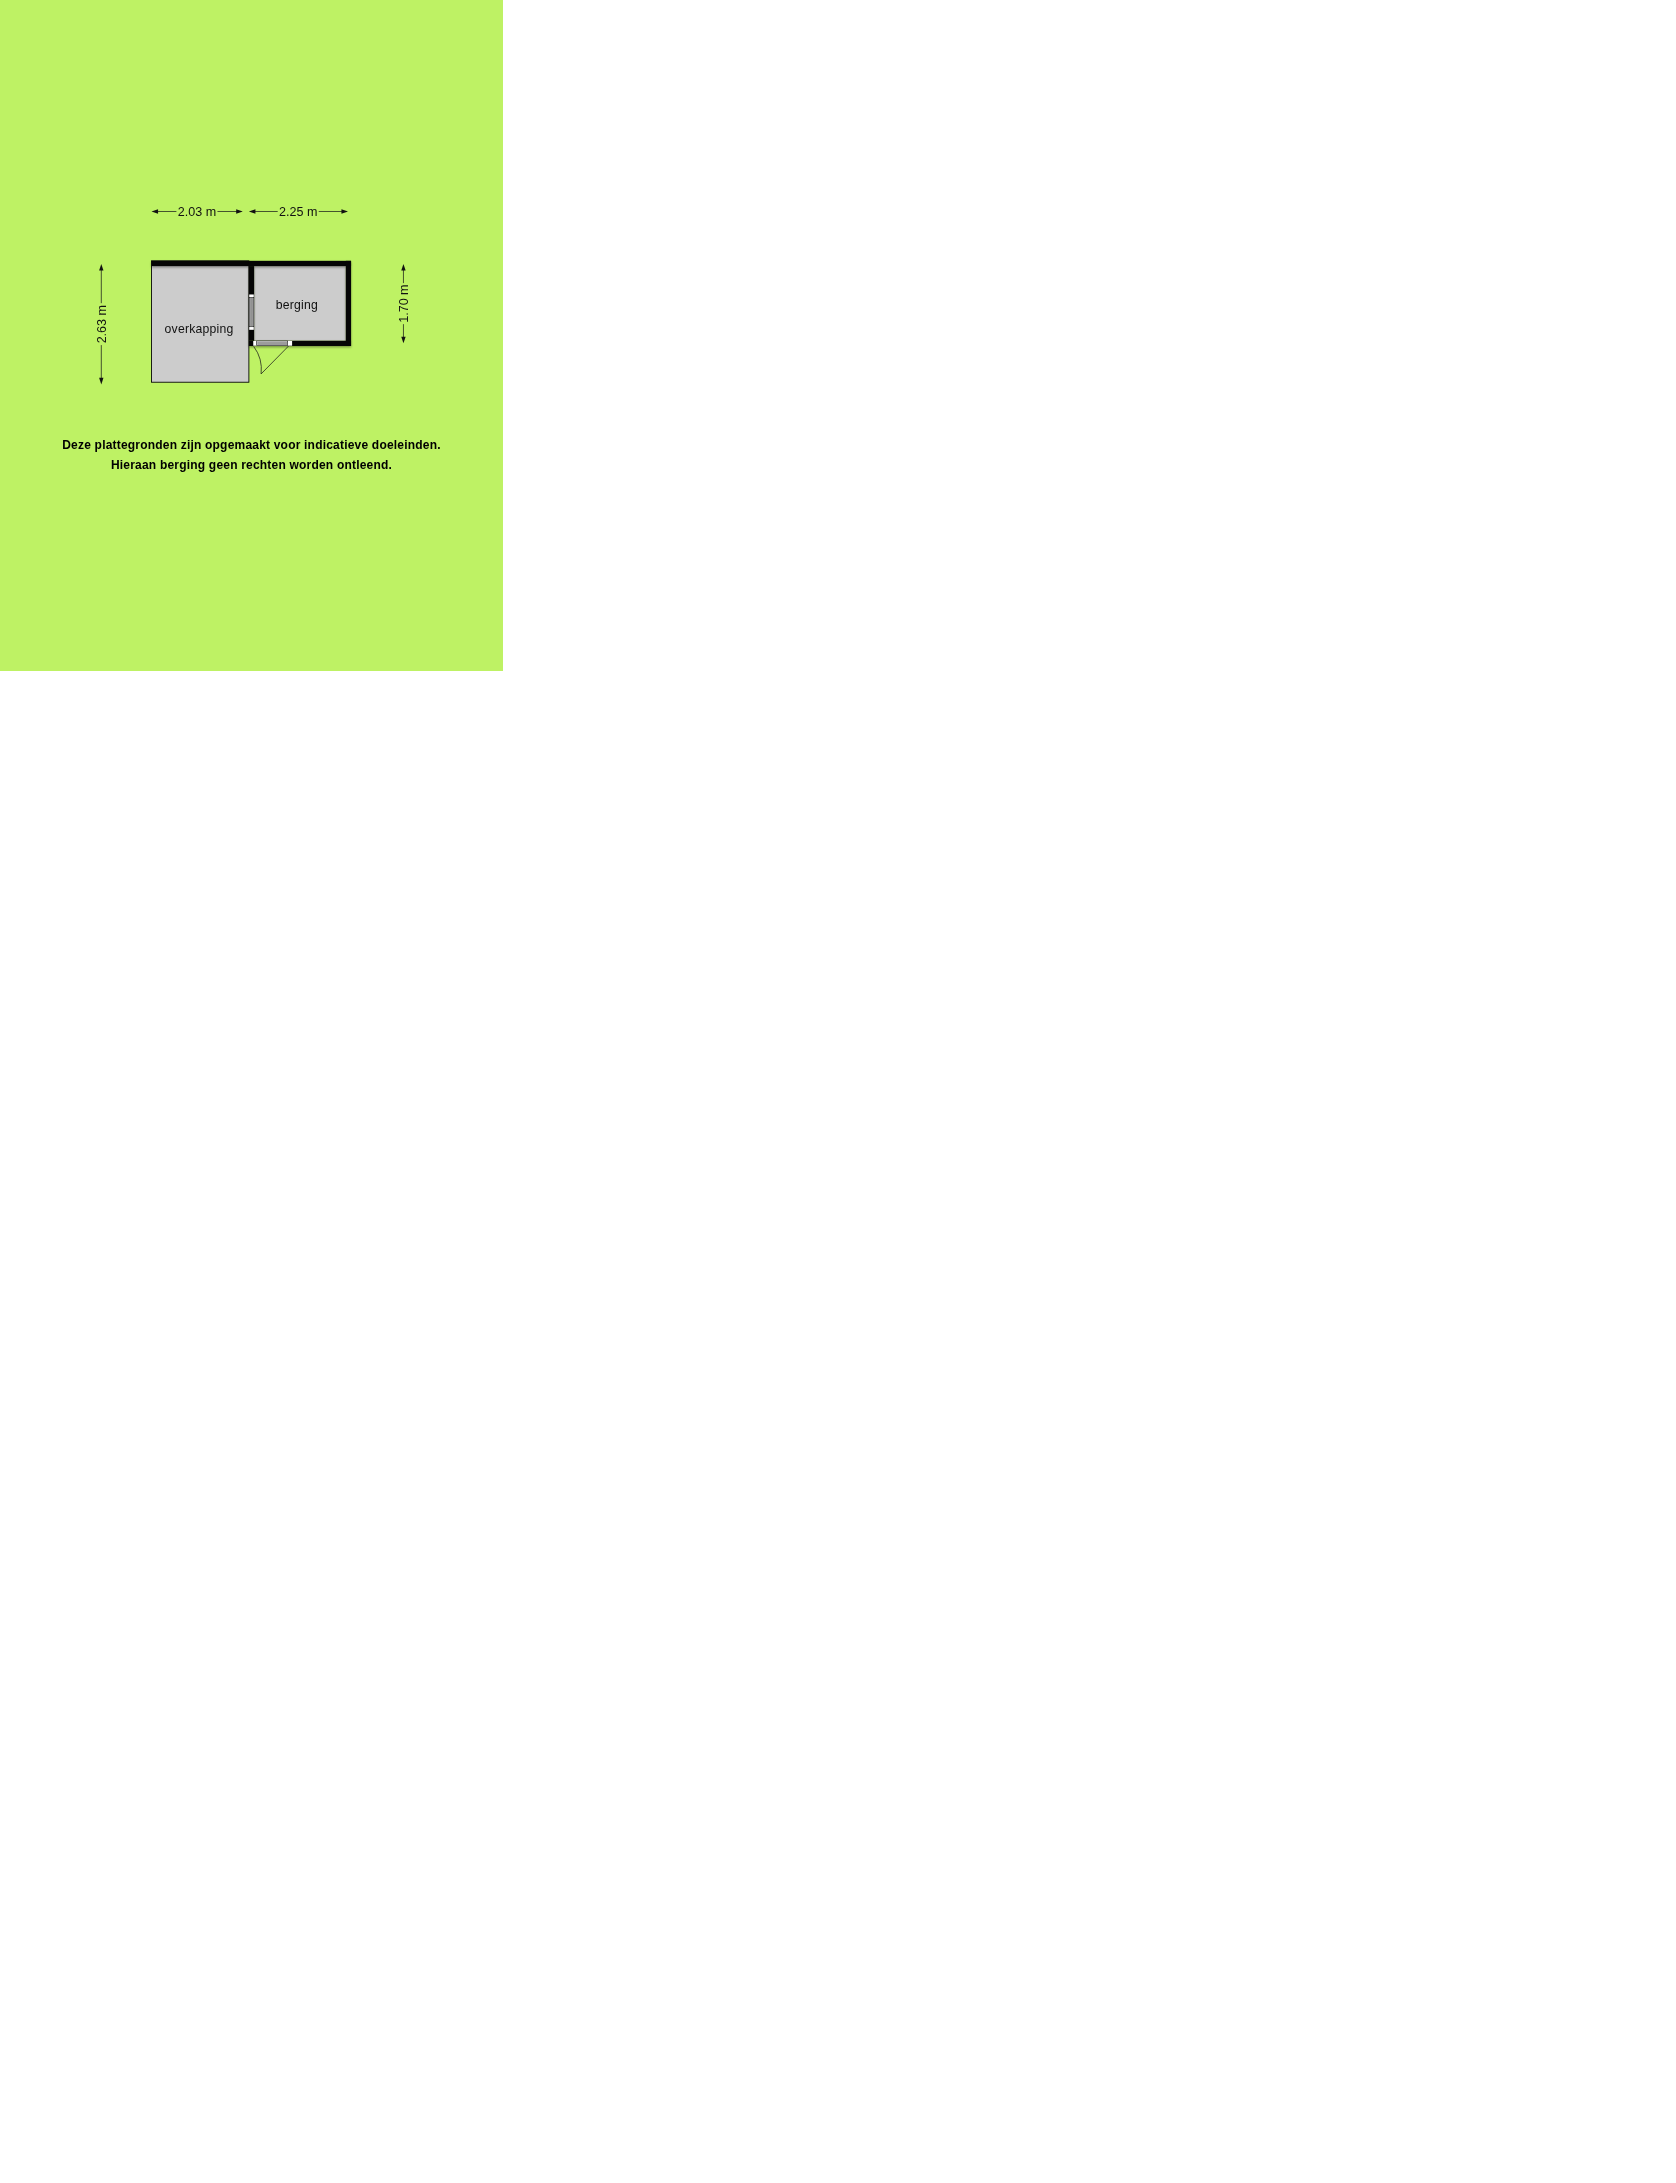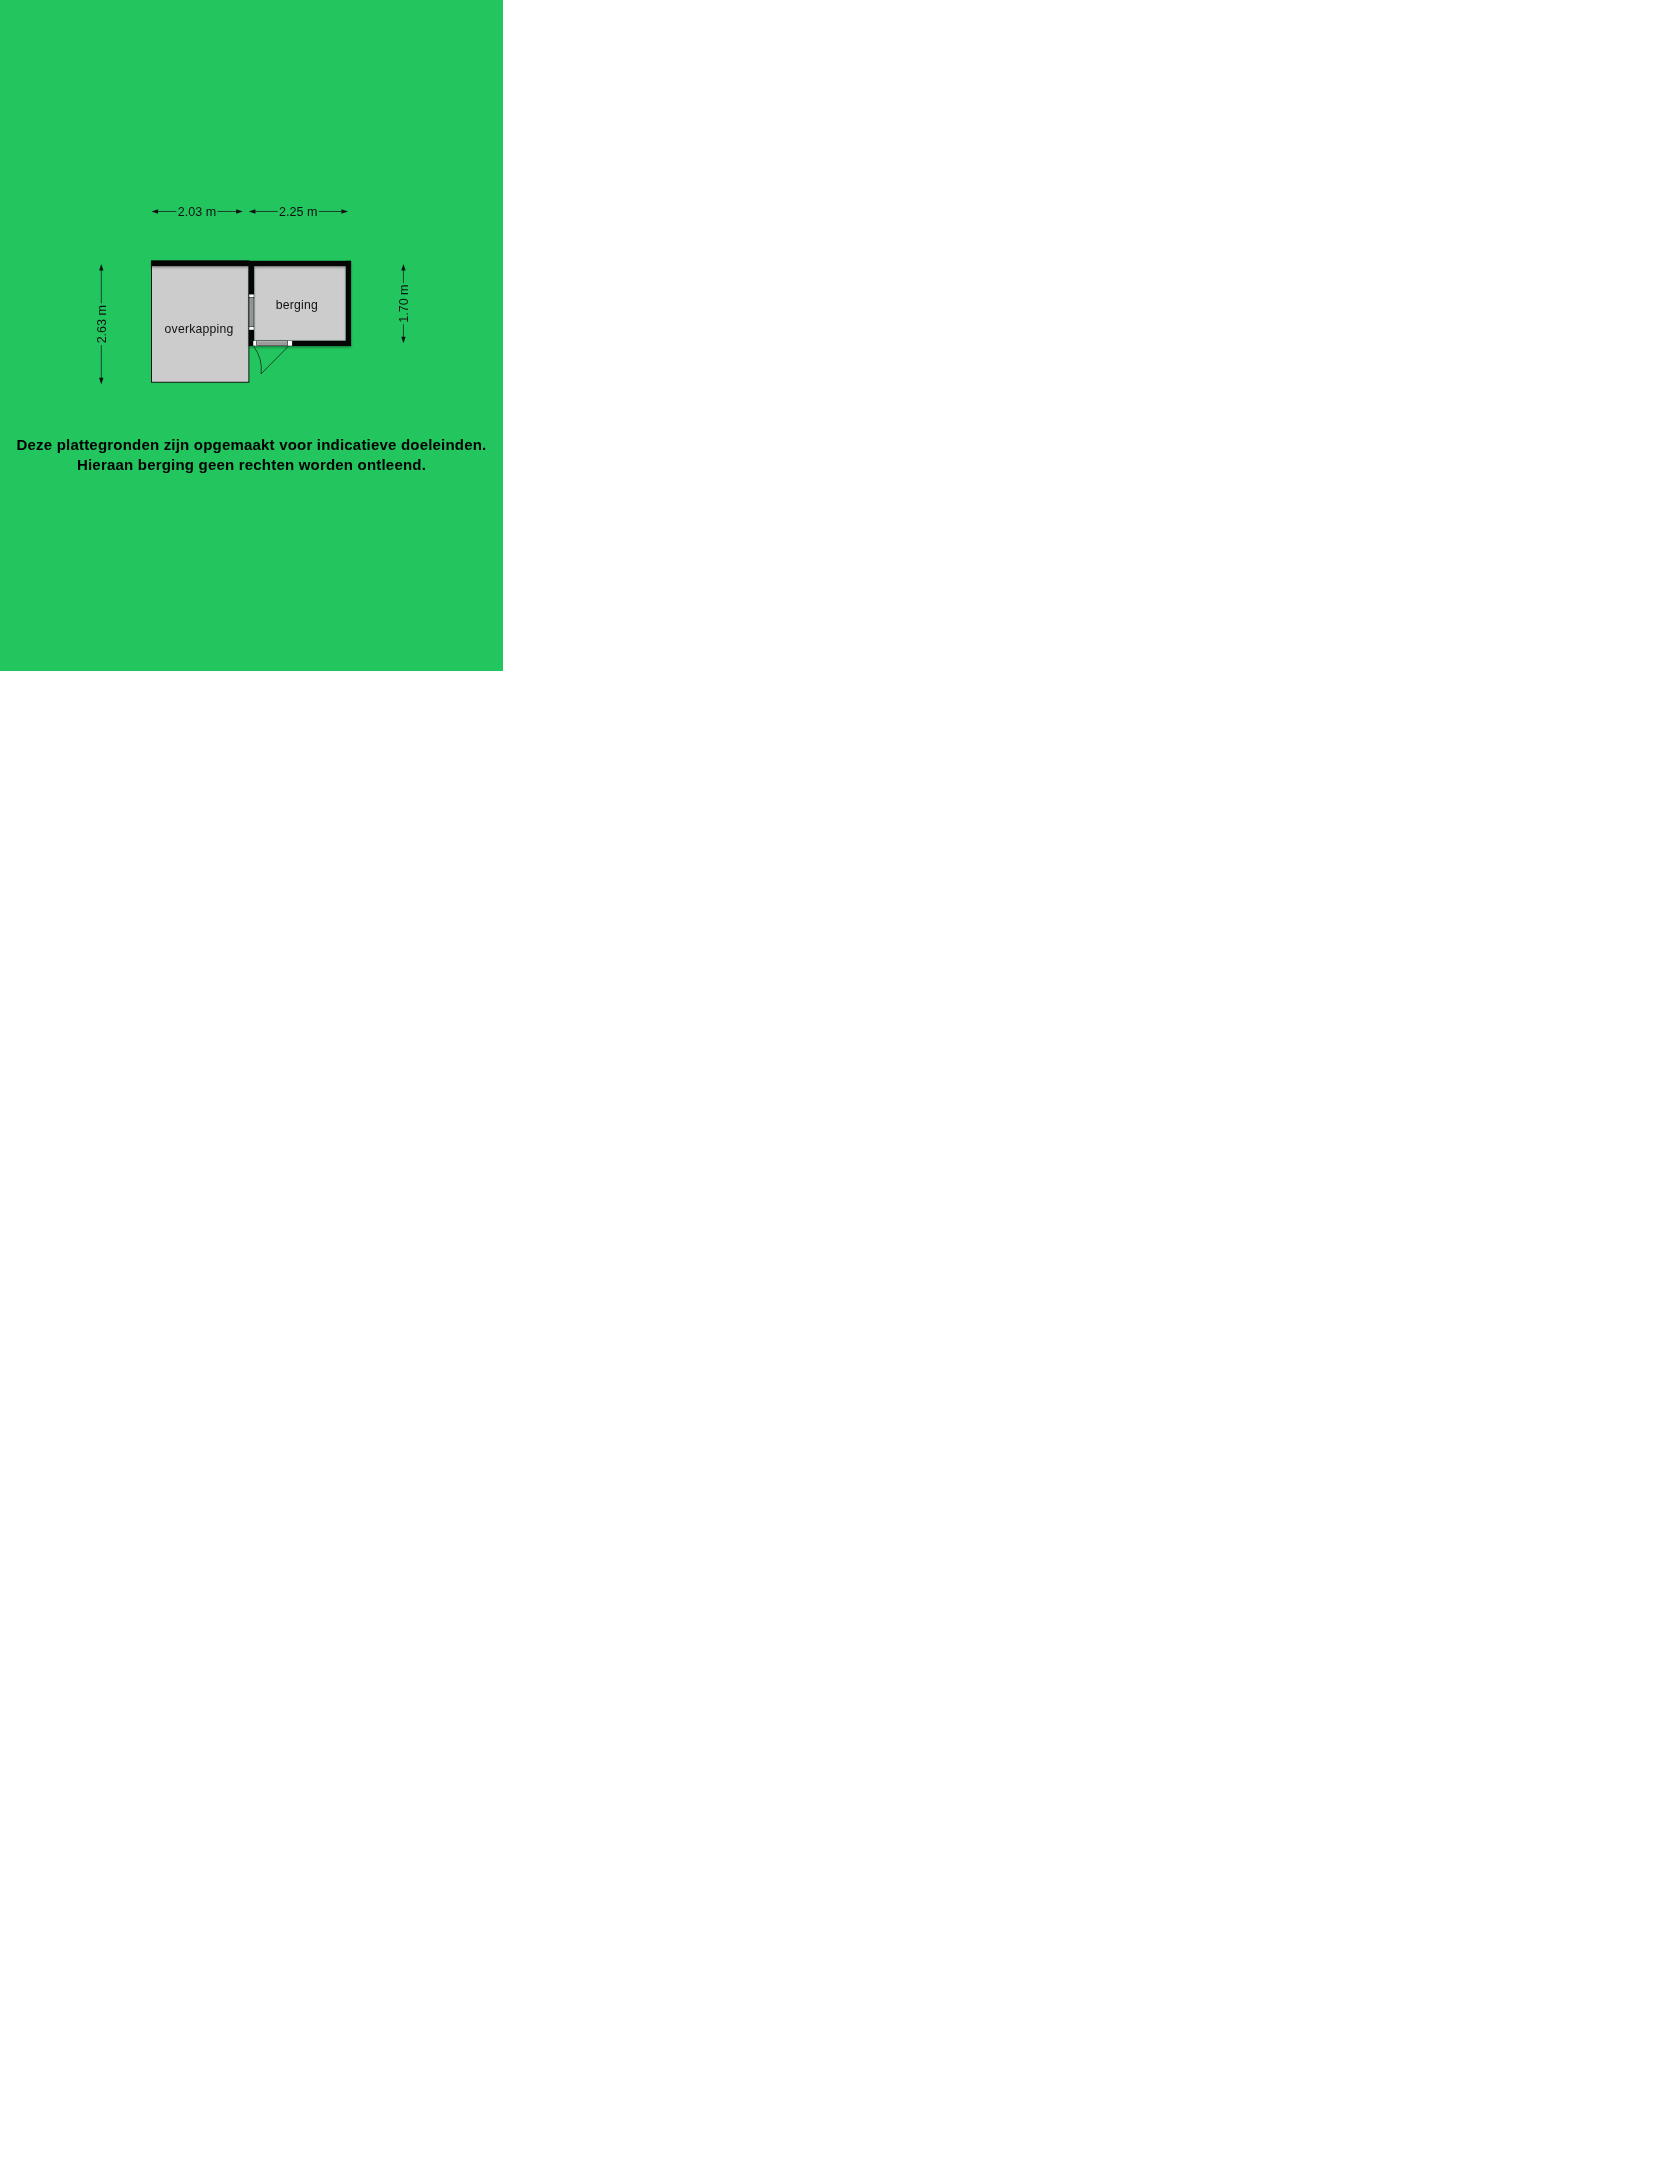--- a/index.html
+++ b/index.html
@@ -5,21 +5,21 @@
   html, body {
     margin: 0;
     padding: 0;
     background: #ffffff;
     font-family: "Liberation Sans", "DejaVu Sans", sans-serif;
   }
   .canvas {
     position: relative;
     width: 503px;
     height: 671px;
-    background: #22c55e;
+    background: #bef264;
     overflow: hidden;
     text-decoration: underline;
   }
   svg { display: block; }
   .walls { filter: drop-shadow(0px 3px 3px rgba(0,0,0,0.38)); }
   .room-outline { stroke: #000000; stroke-width: 2; }
   .thin-line { stroke: #1a1a1a; stroke-width: 1.1; }
   .sym-frame { stroke: #111111; stroke-width: 1.2; fill: #ffffff; }
   .door-line { stroke: #1a1a1a; stroke-width: 1.7; fill: none; }
   .dim-line { stroke: #1a1a1a; stroke-width: 1.7; }
@@ -36,21 +36,21 @@
     fill: #111111;
   }
   .disclaimer {
     position: absolute;
     left: 0;
     top: 435px;
     width: 100%;
     text-align: center;
     font-family: "Liberation Sans", "DejaVu Sans", sans-serif;
     font-weight: bold;
-    font-size: 15px;
+    font-size: 12px;
     line-height: 20px;
     letter-spacing: 0.2px;
     color: #000000;
   }
 </style>
 </head>
 <body>
 
 <div class="canvas">
 

